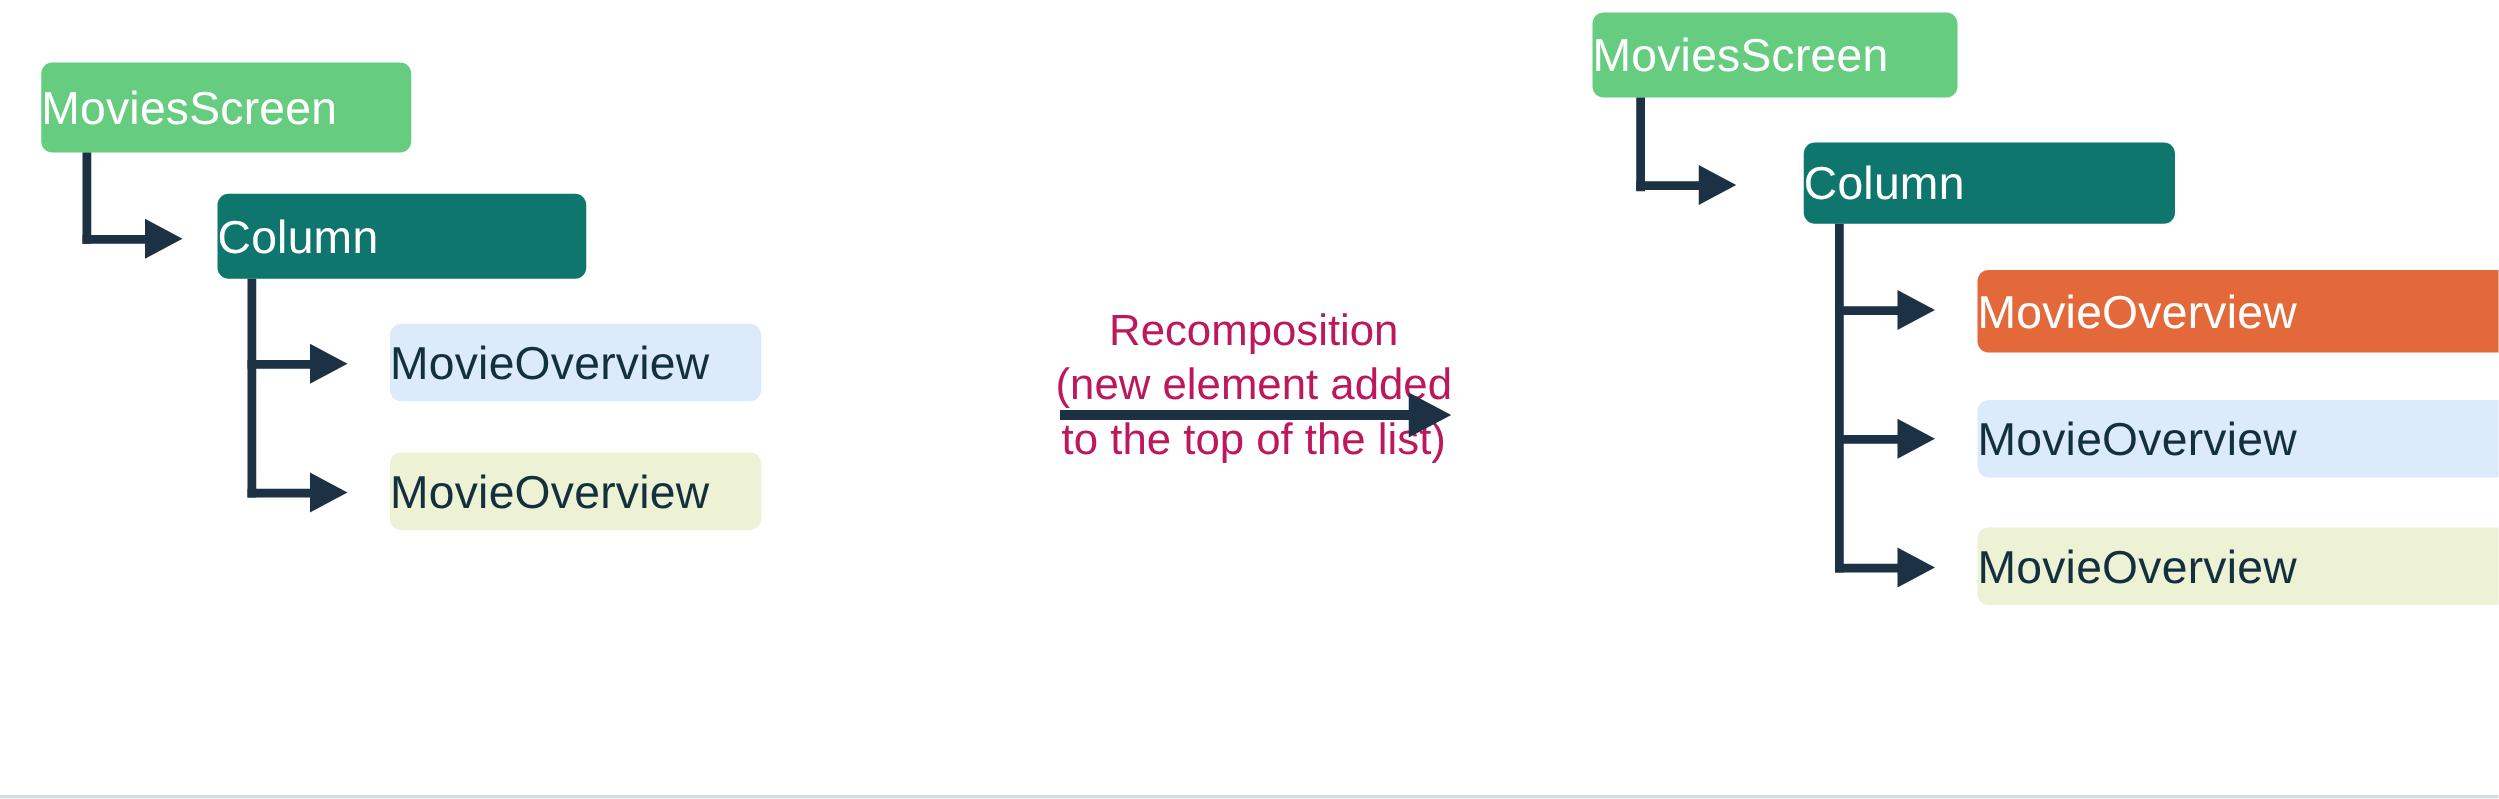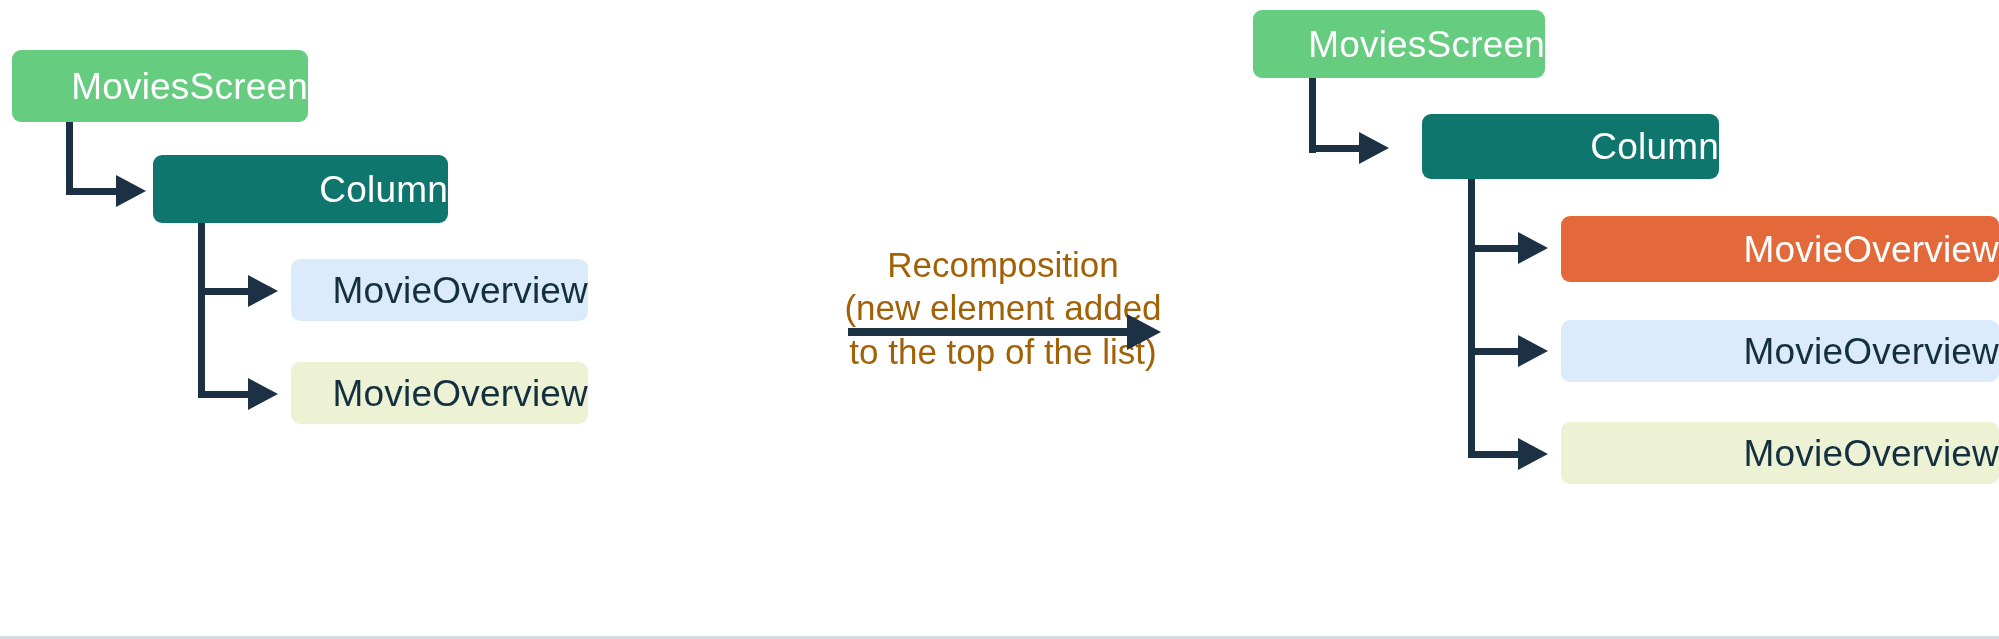--- a/index.html
+++ b/index.html
@@ -14,27 +14,28 @@
     position: relative;
     width: 1999px;
     height: 639px;
     background: #ffffff;
     overflow: hidden;
   }
   .node {
     position: absolute;
     display: flex;
     align-items: center;
-    justify-content: flex-end;
+    justify-content: flex-start;
     border-radius: 9px;
     box-sizing: border-box;
     font-size: 37px;
     letter-spacing: 0.2px;
     line-height: 1;
     white-space: nowrap;
+    margin-left: 21px;
   }
   .node.screen {
     background: #66CC80;
     color: #ffffff;
   }
   .node.column {
     background: #0f766e;
     color: #ffffff;
   }
   .node.new-item {
@@ -59,21 +60,21 @@
   .arrowhead {
     position: absolute;
     width: 0;
     height: 0;
     border-top: 16px solid transparent;
     border-bottom: 16px solid transparent;
     border-left: 30px solid #1C3144;
   }
   .center-note {
     position: absolute;
-    color: #a16207;
+    color: #be185d;
     font-size: 35px;
     line-height: 1.24;
     text-align: center;
     white-space: pre-line;
   }
   .big-arrow-shaft {
     position: absolute;
     height: 8px;
     background: #1C3144;
   }

